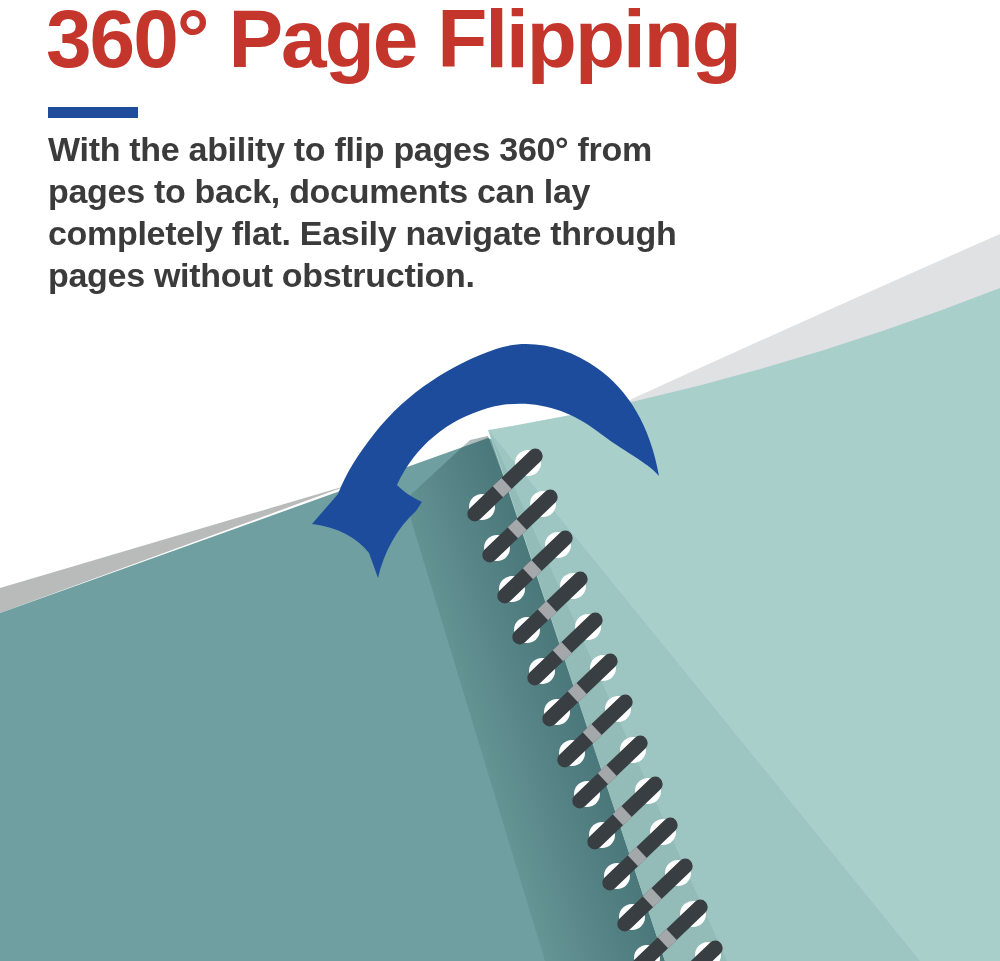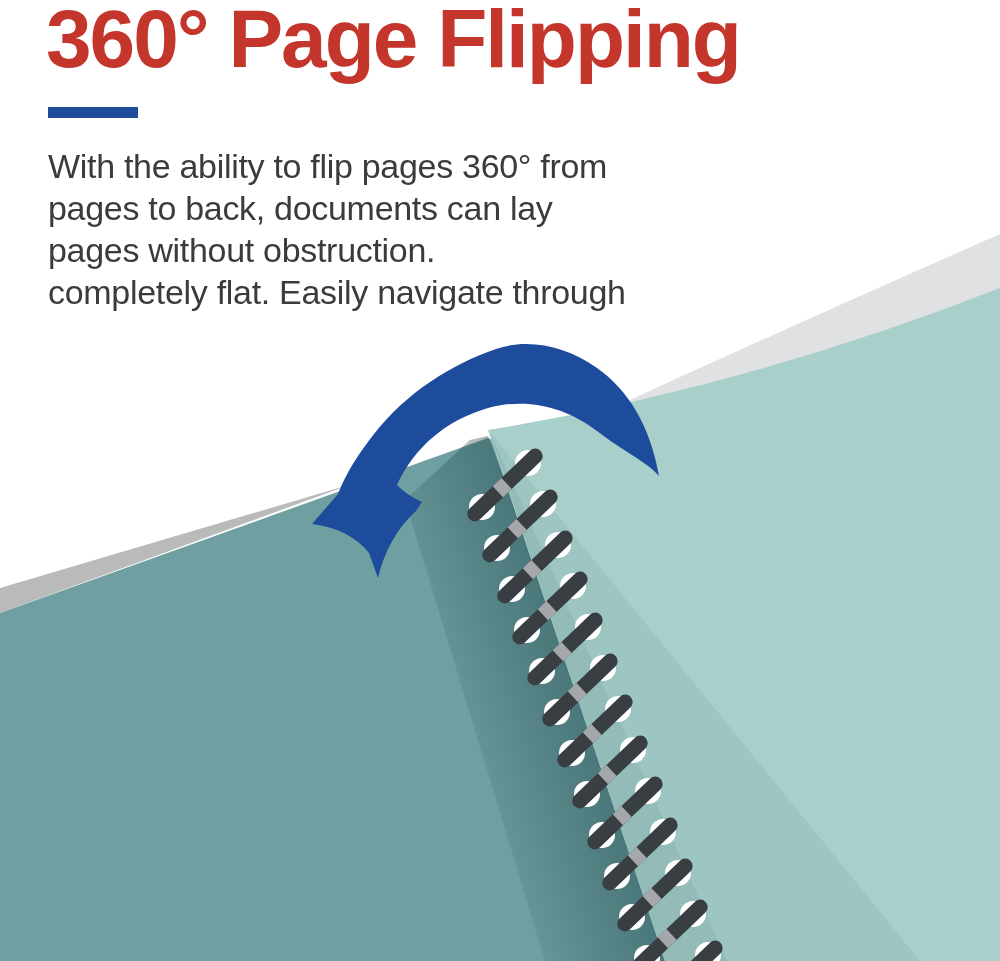--- a/index.html
+++ b/index.html
@@ -16,23 +16,24 @@
   .title{
     position:absolute;left:46px;top:-2px;margin:0;
     font-size:82px;font-weight:700;line-height:1;
     letter-spacing:-2px;white-space:nowrap;
   }
   .underline-bar{
     position:absolute;left:48px;top:107px;
     width:90px;height:11px;
   }
   .description{
-    position:absolute;left:48px;top:145px;margin:0;
+    position:absolute;left:48px;top:128px;margin:0;
     font-size:34px;line-height:42px;letter-spacing:-0.3px;
     color:#3b3b3c;
+    font-weight:bold;
   }
   .description span{display:block;white-space:nowrap;}
 </style>
 </head>
 <body>
 
 <div class="page">
 
   <div id="illustration">
   <svg width="1000" height="961" viewBox="0 0 1000 961" xmlns="http://www.w3.org/2000/svg">
@@ -127,17 +128,17 @@
   </svg>
     </div>
 
   <h1 class="title" style="color: rgb(196, 53, 44);">360° Page Flipping</h1>
 
   <div class="underline-bar" style="background: rgb(31, 76, 155);"></div>
 
   <p class="description" style="color: rgb(59, 59, 60);">
     <span>With the ability to flip pages 360° from</span>
     <span>pages to back, documents can lay</span>
+    <span>completely flat. Easily navigate through</span>
     <span>pages without obstruction.</span>
-    <span>completely flat. Easily navigate through</span>
   </p>
 
 </div>
 
 </body></html>

